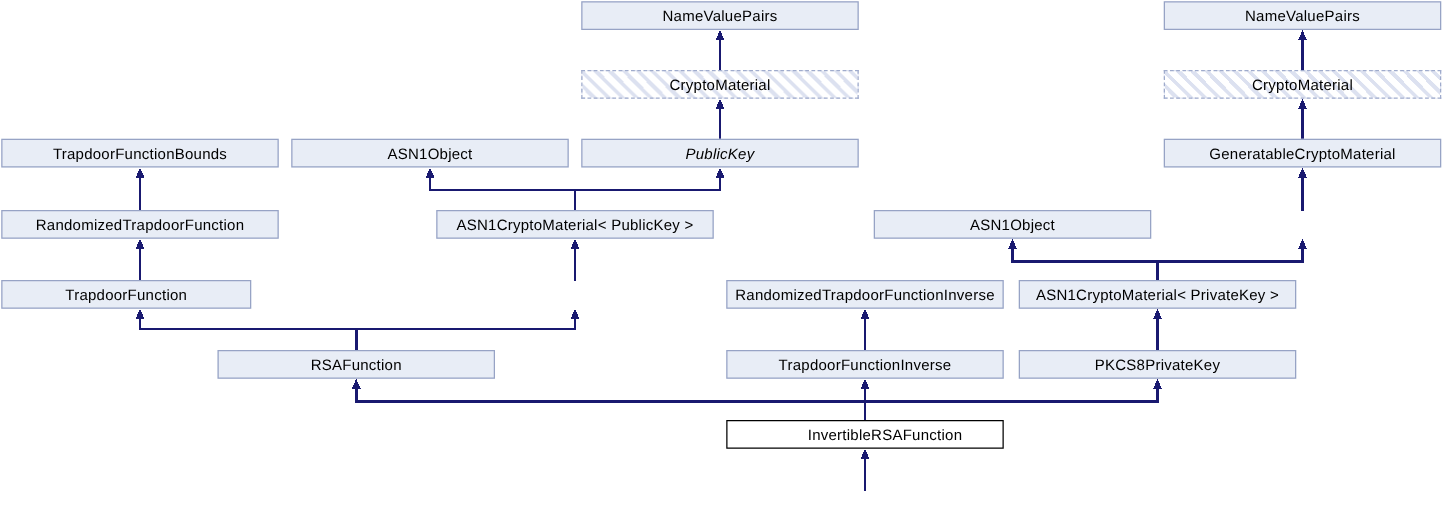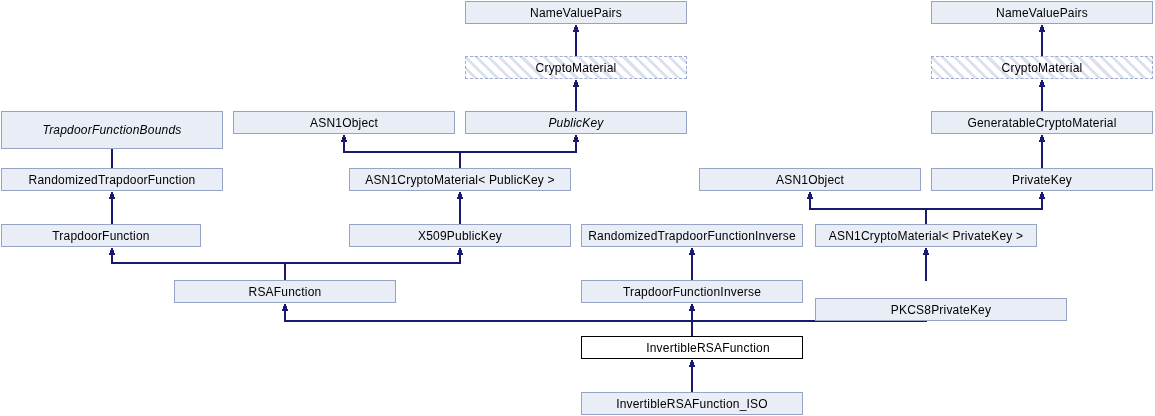--- a/index.html
+++ b/index.html
@@ -131,30 +131,27 @@
       </g>
       <g>
         <line x1="692" y1="393" x2="692" y2="364" stroke="#191970" stroke-width="2"></line>
         <polygon points="692,359 688.5,367 695.5,367" fill="#191970"></polygon>
       </g>
     </svg>
 <div class="node" style="left: 465px; top: 1px; width: 222px; height: 23px;">NameValuePairs</div>
     <div class="node" style="left: 931px; top: 1px; width: 222px; height: 23px;">NameValuePairs</div>
     <div class="node hatched" style="left: 465px; top: 56px; width: 222px; height: 23px;">CryptoMaterial</div>
     <div class="node hatched" style="left: 931px; top: 56px; width: 222px; height: 23px;">CryptoMaterial</div>
-    <div class="node" style="left: 1px; top: 111px; width: 222px; height: 38px; font-style: italic;">TrapdoorFunctionBounds</div>
+    <div class="node" style="left: 1px; top: 111px; width: 222px; height: 23px;">TrapdoorFunctionBounds</div>
     <div class="node" style="left: 233px; top: 111px; width: 222px; height: 23px;">ASN1Object</div>
     <div class="node" style="left: 465px; top: 111px; width: 222px; height: 23px; font-style: italic;">PublicKey</div>
     <div class="node" style="left: 931px; top: 111px; width: 222px; height: 23px;">GeneratableCryptoMaterial</div>
     <div class="node" style="left: 1px; top: 168px; width: 222px; height: 23px;">RandomizedTrapdoorFunction</div>
     <div class="node" style="left: 349px; top: 168px; width: 222px; height: 23px;">ASN1CryptoMaterial&lt; PublicKey &gt;</div>
     <div class="node" style="left: 699px; top: 168px; width: 222px; height: 23px;">ASN1Object</div>
-    <div class="node" style="left: 931px; top: 168px; width: 222px; height: 23px;">PrivateKey</div>
     <div class="node" style="left: 1px; top: 224px; width: 200px; height: 23px;">TrapdoorFunction</div>
-    <div class="node" style="left: 349px; top: 224px; width: 222px; height: 23px;">X509PublicKey</div>
     <div class="node" style="left: 581px; top: 224px; width: 222px; height: 23px;">RandomizedTrapdoorFunctionInverse</div>
     <div class="node" style="left: 815px; top: 224px; width: 222px; height: 23px;">ASN1CryptoMaterial&lt; PrivateKey &gt;</div>
     <div class="node" style="left: 174px; top: 280px; width: 222px; height: 23px;">RSAFunction</div>
     <div class="node" style="left: 581px; top: 280px; width: 222px; height: 23px;">TrapdoorFunctionInverse</div>
-    <div class="node" style="left: 815px; top: 280px; width: 252px; height: 23px; margin-top: 18px;">PKCS8PrivateKey</div>
+    <div class="node" style="left: 815px; top: 280px; width: 222px; height: 23px;">PKCS8PrivateKey</div>
     <div class="node current" style="left: 581px; top: 336px; width: 222px; height: 23px; padding-left: 32px;">InvertibleRSAFunction</div>
-    <div class="node" style="left: 581px; top: 392px; width: 222px; height: 23px;">InvertibleRSAFunction_ISO</div>
   </div>
 
 </body></html>

